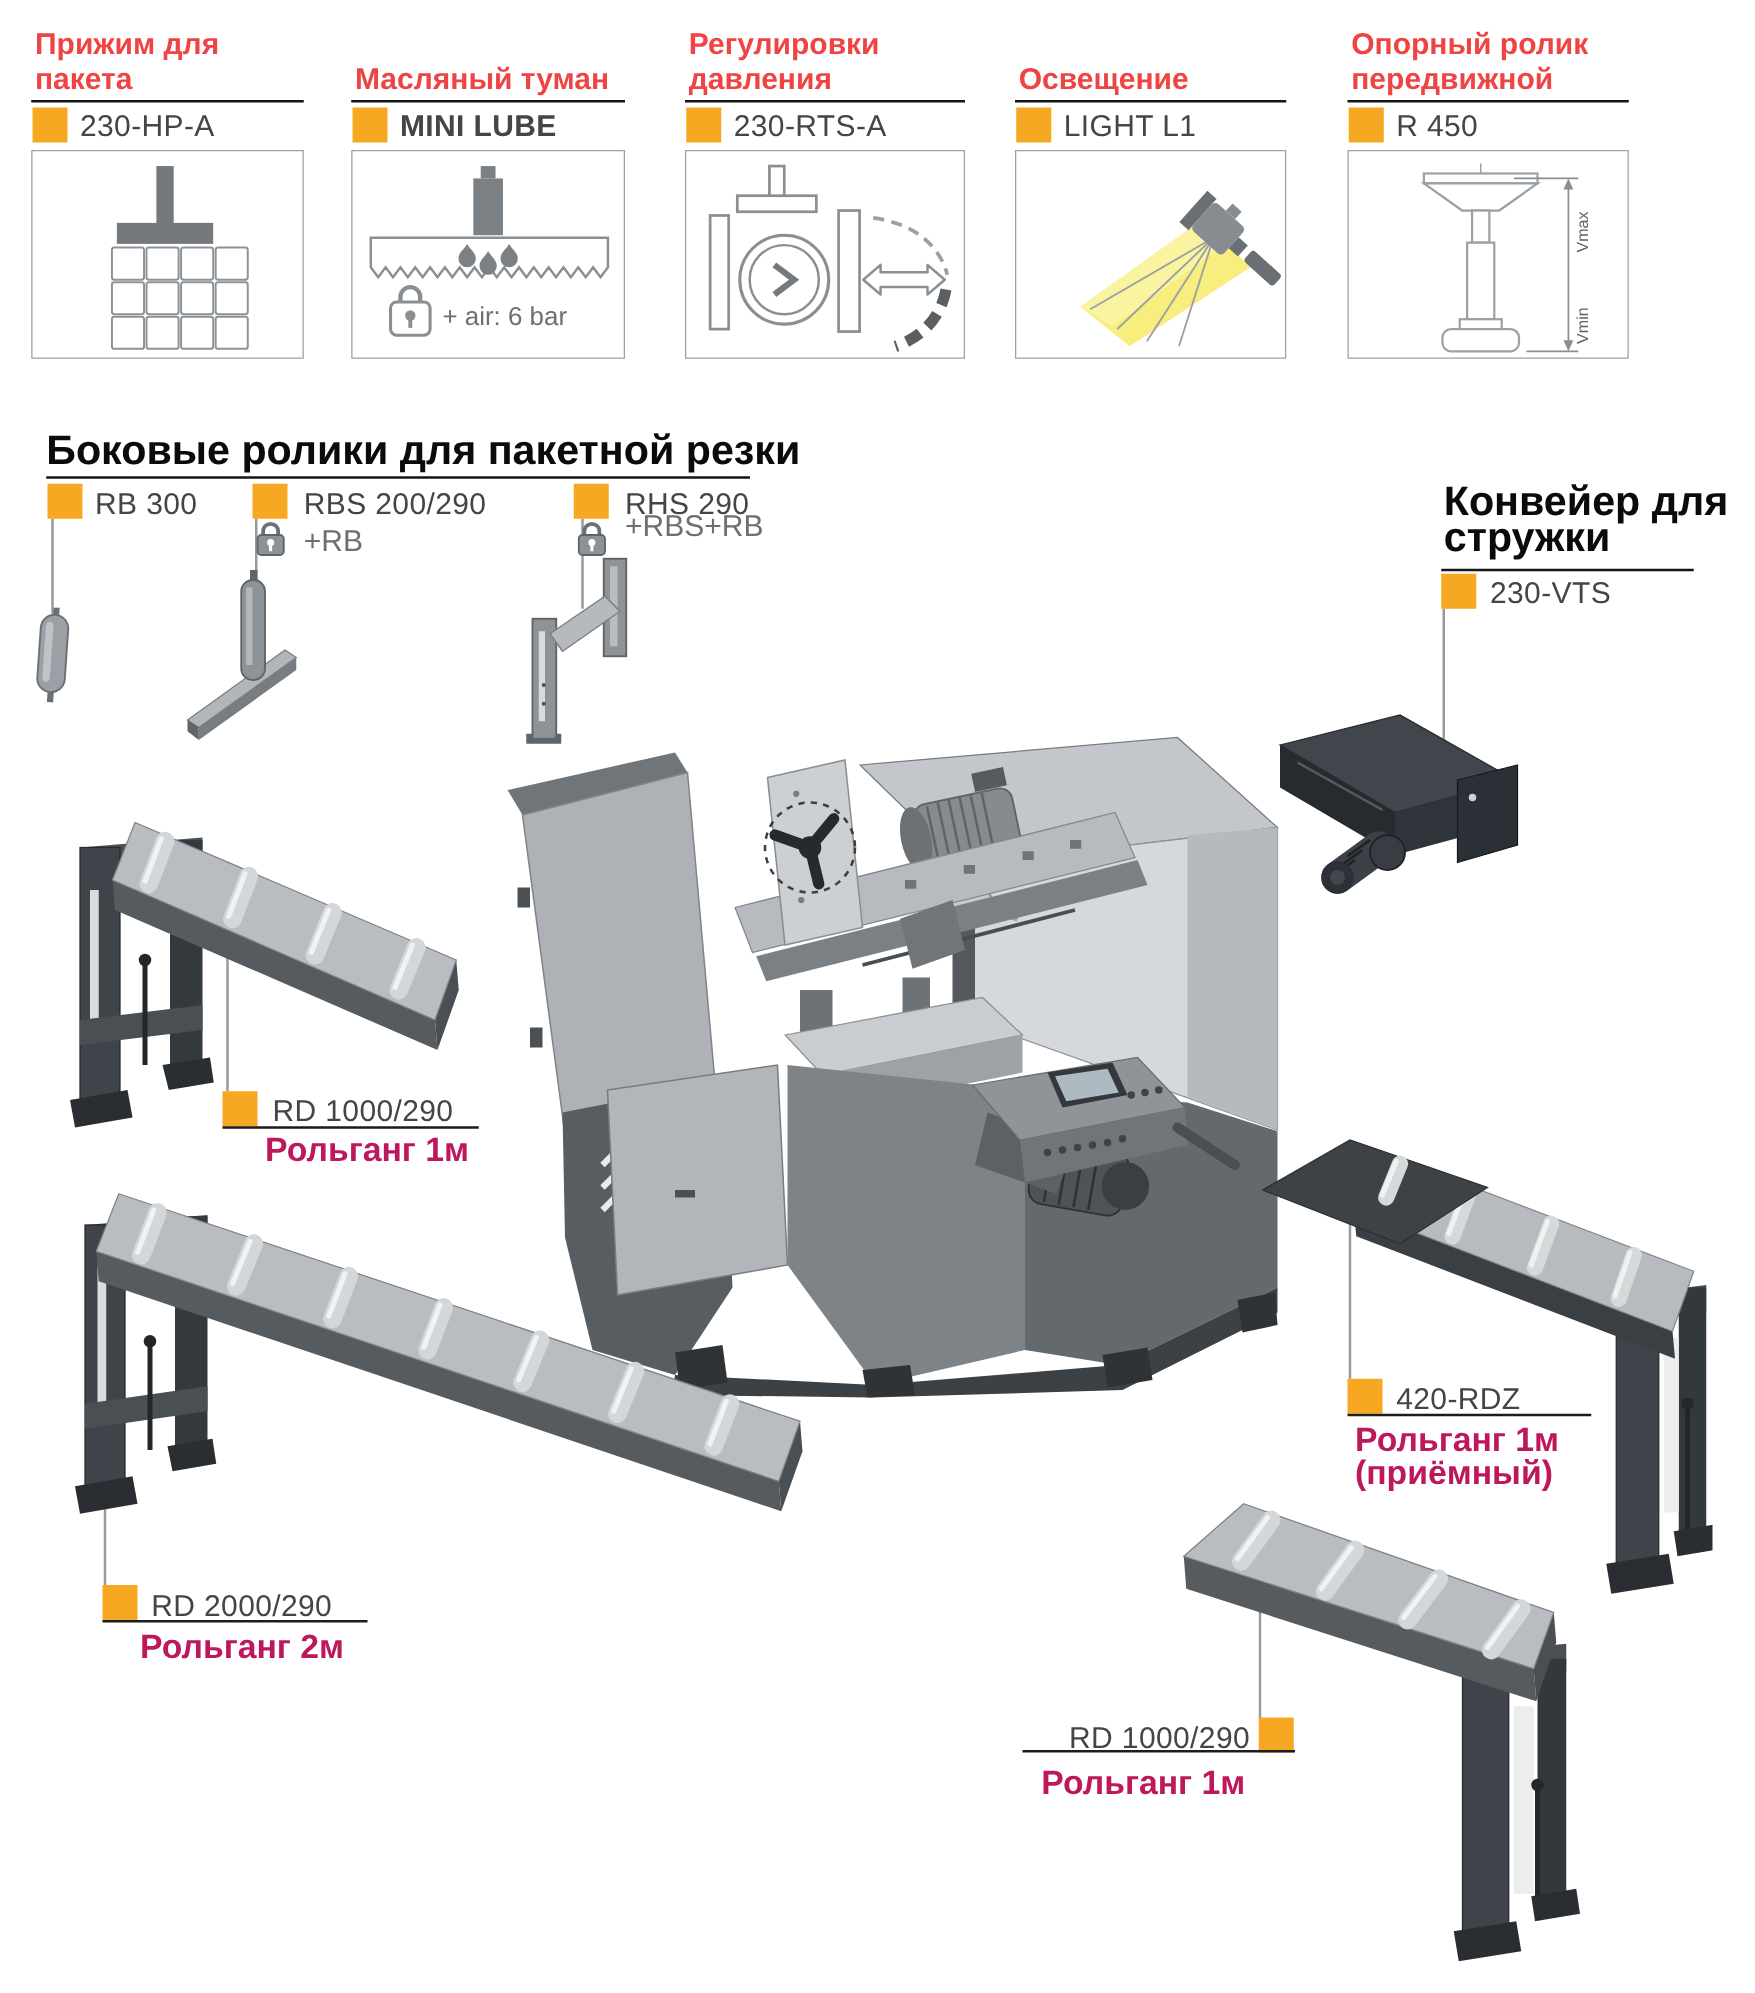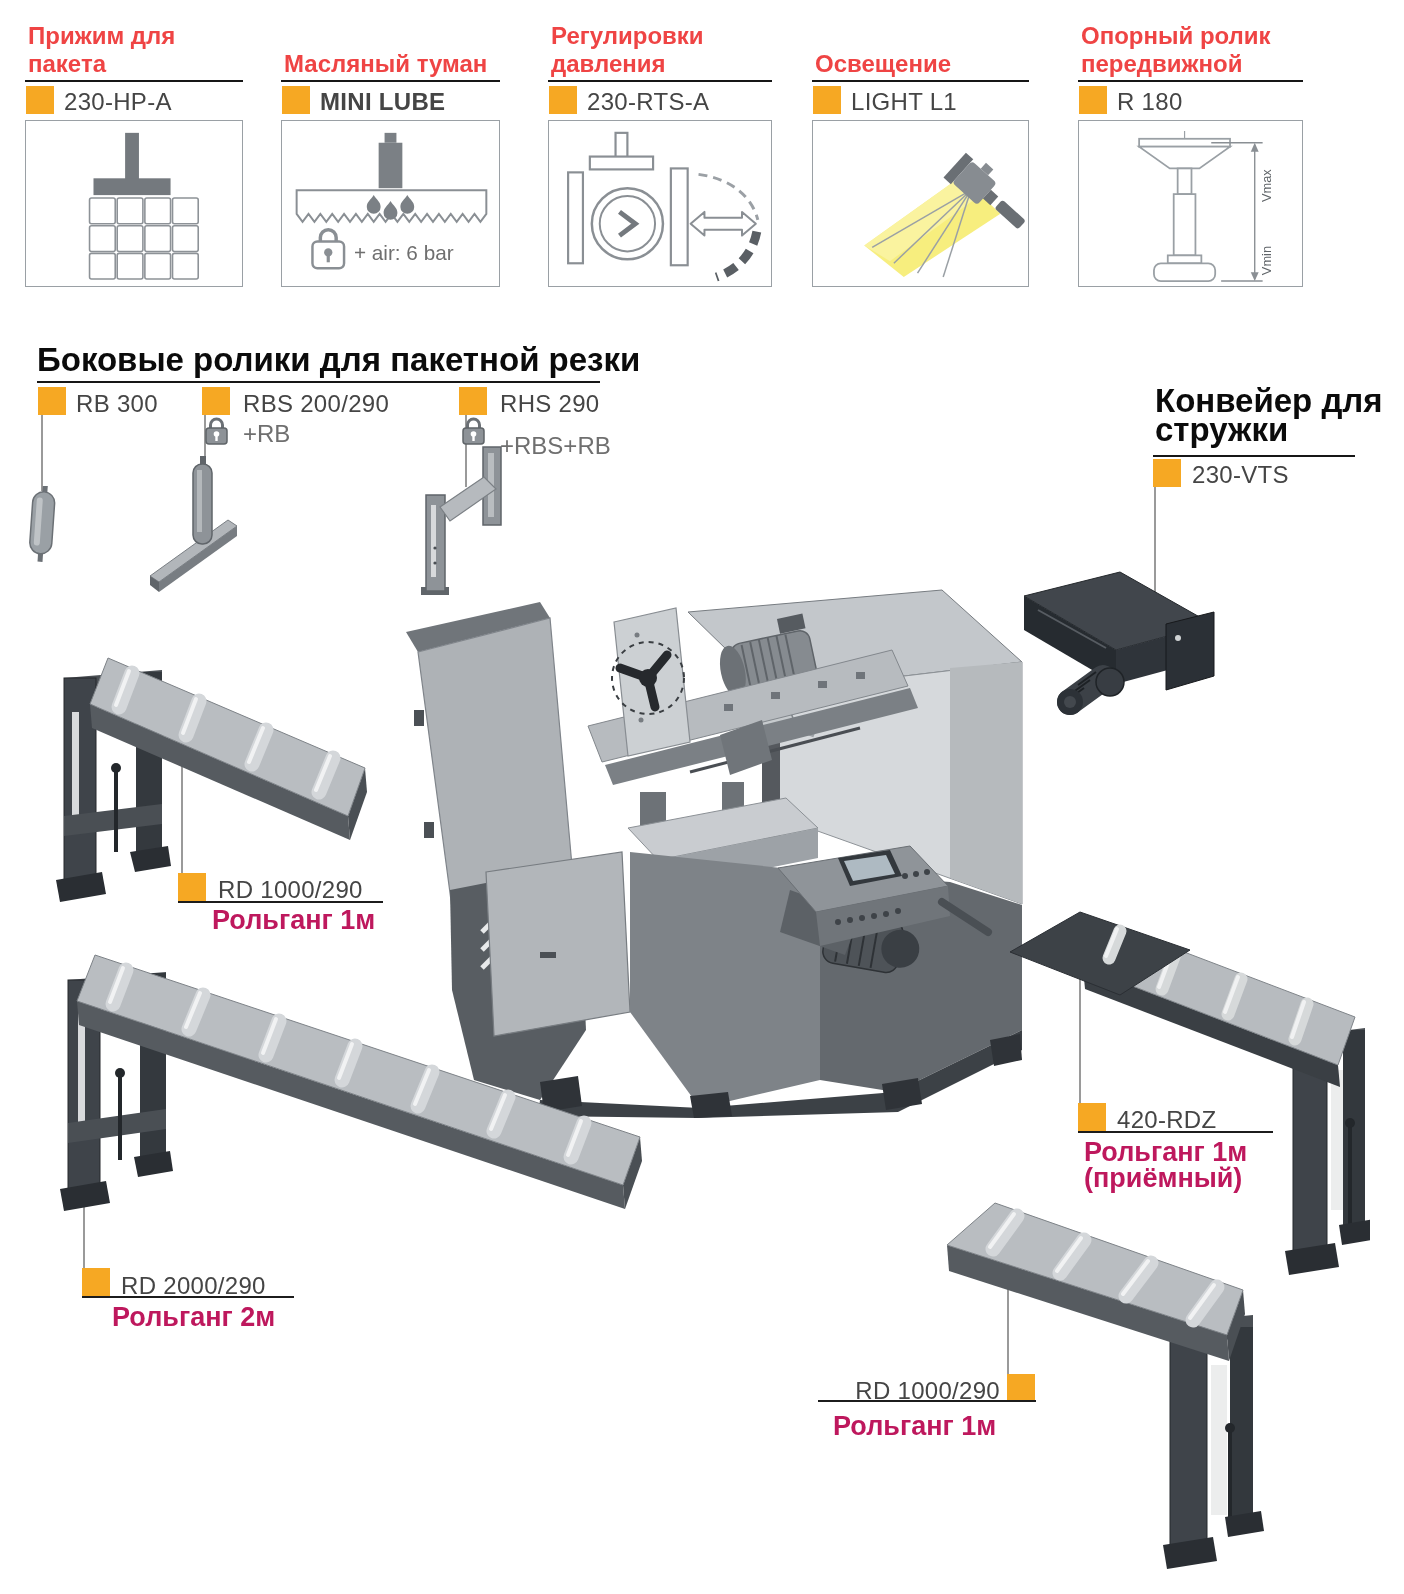--- a/index.html
+++ b/index.html
@@ -139,21 +139,21 @@
     </div>
   </div>
 
   <div class="card" style="left:1078px;width:225px;">
     <div class="t">
       <span style="display:block">Опорный ролик</span>
       <span style="display:block">передвижной</span>
     </div>
     <div class="rule"></div>
     <div class="sq" style="left:1px;top:86px;"></div>
-    <div class="code" style="left:39px;top:88px;">R 180</div>
+    <div class="code" style="left:39px;top:88px;">R 450</div>
     <div class="frame">
       <svg viewBox="0 0 218 167">
         <line x1="103" y1="10" x2="103" y2="162" stroke="#9aa0a5" stroke-width="1.2" stroke-dasharray="12 4 3 4"></line>
         <g fill="#fff" stroke="#9aa0a5" stroke-width="1.8">
           <rect x="57" y="18" width="92" height="8"></rect>
           <polygon points="57,26 149,26 118,48 88,48"></polygon>
           <rect x="96" y="48" width="14" height="26"></rect>
           <rect x="92" y="74" width="22" height="62"></rect>
           <rect x="86" y="136" width="34" height="8"></rect>
           <rect x="72" y="144" width="62" height="18" rx="7"></rect>
@@ -207,21 +207,21 @@
     <polygon points="10,124 88,68 97,74 19,130" fill="#b2b6ba" stroke="#7a7f84" stroke-width="1"></polygon>
     <polygon points="19,130 97,74 97,84 19,140" fill="#787d82"></polygon>
     <polygon points="10,124 19,130 19,140 10,133" fill="#60656a"></polygon>
     <rect x="60" y="4" width="6" height="10" fill="#60656a"></rect>
     <rect x="53" y="12" width="19" height="80" rx="9" fill="#8e9398" stroke="#60656a" stroke-width="1.5"></rect>
     <rect x="57" y="18" width="5" height="62" fill="#c4c8cb" opacity="0.7"></rect>
   </svg>
 
   <div class="sq" style="left:459px;top:387px;"></div>
   <div class="code" style="left:500px;top:390px;">RHS 290</div>
-  <div class="extra" style="left:500px;top:432px;">+RBS+RB</div>
+  <div class="extra" style="left:500px;top:408px;">+RBS+RB</div>
   <svg class="abs" style="left:462px;top:417px;" width="23" height="28" viewBox="0 0 23 28">
     <path d="M5.5,11 v-3 a6,6 0 0 1 12,0 v3" fill="none" stroke="#6b7075" stroke-width="3"></path>
     <rect x="1" y="11" width="21" height="16" rx="3" fill="#8d9297" stroke="#5f6468" stroke-width="1.5"></rect>
     <circle cx="11.5" cy="17" r="2.8" fill="#fff"></circle>
       <rect x="10.3" y="18.5" width="2.4" height="5.5" fill="#fff"></rect>
   </svg>
   <svg class="abs" style="left:420px;top:443px;" width="90" height="155" viewBox="0 0 90 155">
     <rect x="63" y="4" width="18" height="78" fill="#8e9398" stroke="#5f6469" stroke-width="1.5"></rect>
     <rect x="68" y="10" width="6" height="64" fill="#b9bdc0"></rect>
     <rect x="1" y="144" width="28" height="8" fill="#60656a"></rect>

